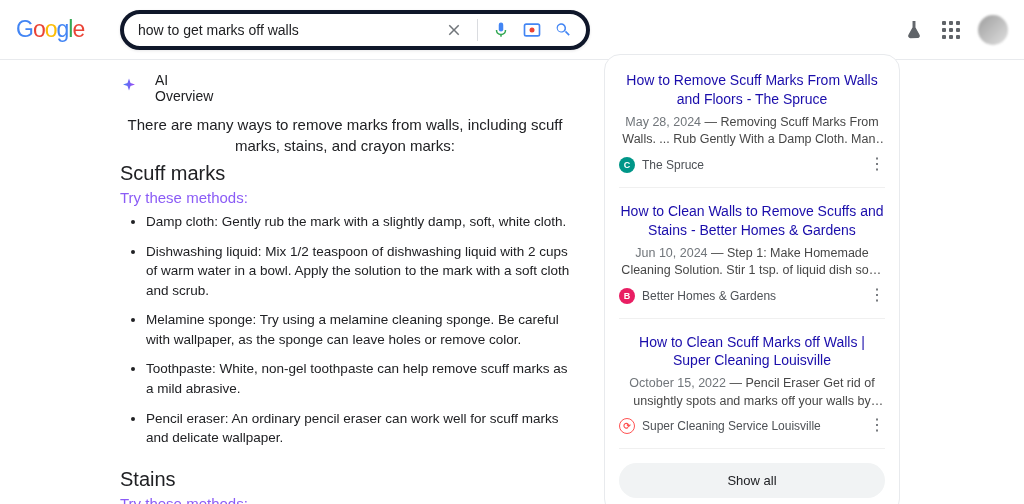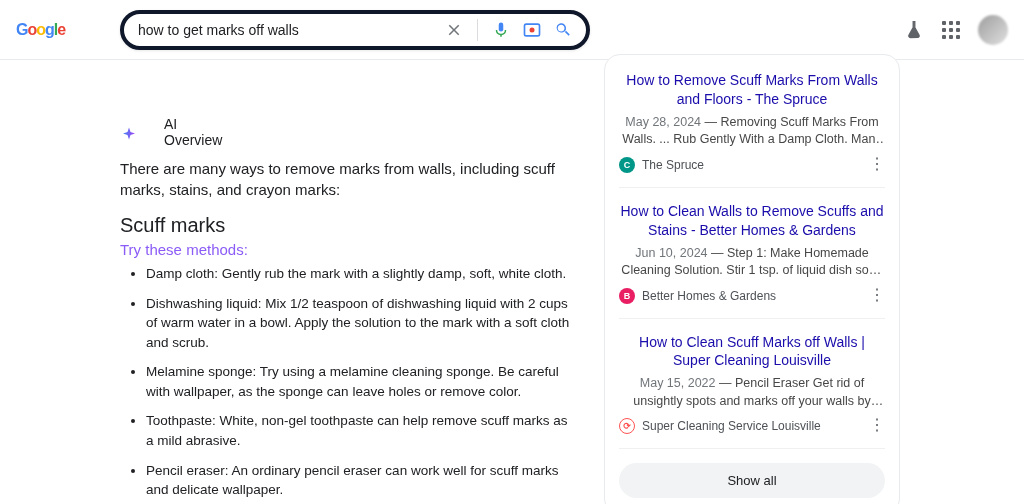--- a/index.html
+++ b/index.html
@@ -13,22 +13,22 @@
     header {
       display: flex;
       align-items: center;
       padding: 8px 16px;
       border-bottom: 1px solid #e8eaed;
       height: 60px;
     }
     .logo {
       width: 80px;
       margin-right: 24px;
-      font-size: 16px;
-      font-weight: 700;
+      font-size: 23px;
+      font-weight: 400;
       letter-spacing: -1px;
     }
     .logo span:nth-child(1){color:#4285F4;}
     .logo span:nth-child(2){color:#EA4335;}
     .logo span:nth-child(3){color:#FBBC05;}
     .logo span:nth-child(4){color:#4285F4;}
     .logo span:nth-child(5){color:#34A853;}
     .logo span:nth-child(6){color:#EA4335;}
     .searchbar {
       display: flex;
@@ -73,27 +73,27 @@
       filter: blur(1px);
     }
     main {
       display: flex;
       padding: 0 0 0 120px;
       gap: 34px;
     }
     .left-col { width: 450px; padding-top: 12px; }
     .right-col { width: 296px; margin-top: -6px;}
     .ai-row {
-      display:flex; align-items:flex-end; gap:26px; padding-bottom:10px;margin-top:44px;
+      display:flex; align-items:center; gap:17px; padding-bottom:10px;
     }
     .ai-spark { color:#5555ff; }
     .ai-label { font-size:14px; color:#202124; font-weight:500; }
     .ai-right { margin-left: 480px; display:flex; align-items:center; gap:6px; }
     .lead {
-      font-size: 15px; color:#202124; margin-bottom:14px; line-height:1.4;
+      font-size: 15px; color:#202124; margin-bottom:6px; line-height:1.4;text-align:center;
     }
     .section-head { font-size:20px; font-weight:400; color:#202124; margin-bottom:4px;}
     .sub { font-size:15px; color:#8b5cf6; margin-bottom:6px;}
     ul.methods { list-style:disc; padding-left:26px; margin-bottom:20px;}
     ul.methods li { font-size:13.5px; color:#202124; margin-bottom:10px; line-height:1.45;}
     .right-card {
       border: .5px solid #e8eaed;
       border-radius: 16px;
       padding: 16px 14px;
       background:#fff;
@@ -241,21 +241,21 @@
         <div class="src-site">
           <span class="src-icon" style="background:#E91E63">B</span>
           <span>Better Homes &amp; Gardens</span>
         </div>
         <span class="src-menu">⋮</span>
       </div>
 
       <div class="src-item">
         <div class="src-title">How to Clean Scuff Marks off Walls | Super Cleaning Louisville</div>
         <div class="src-snippet">
-          <span class="date">May 15, 2022</span> — <span>Pencil Eraser Get rid of unsightly spots and marks off your walls by erasing them literally. An ordinary pen...</span>
+          <span class="date">October 15, 2022</span> — <span>Pencil Eraser Get rid of unsightly spots and marks off your walls by erasing them literally. An ordinary pen...</span>
         </div>
         <div class="src-site">
           <span class="src-icon" style="background:#fff;border:1.5px solid #ff5252;color:#ff5252">⟳</span>
           <span>Super Cleaning Service Louisville</span>
         </div>
         <span class="src-menu">⋮</span>
       </div>
 
       <div class="show-all">Show all</div>
     </div>

